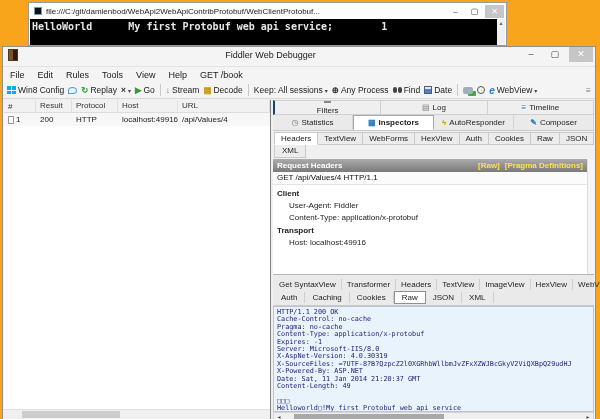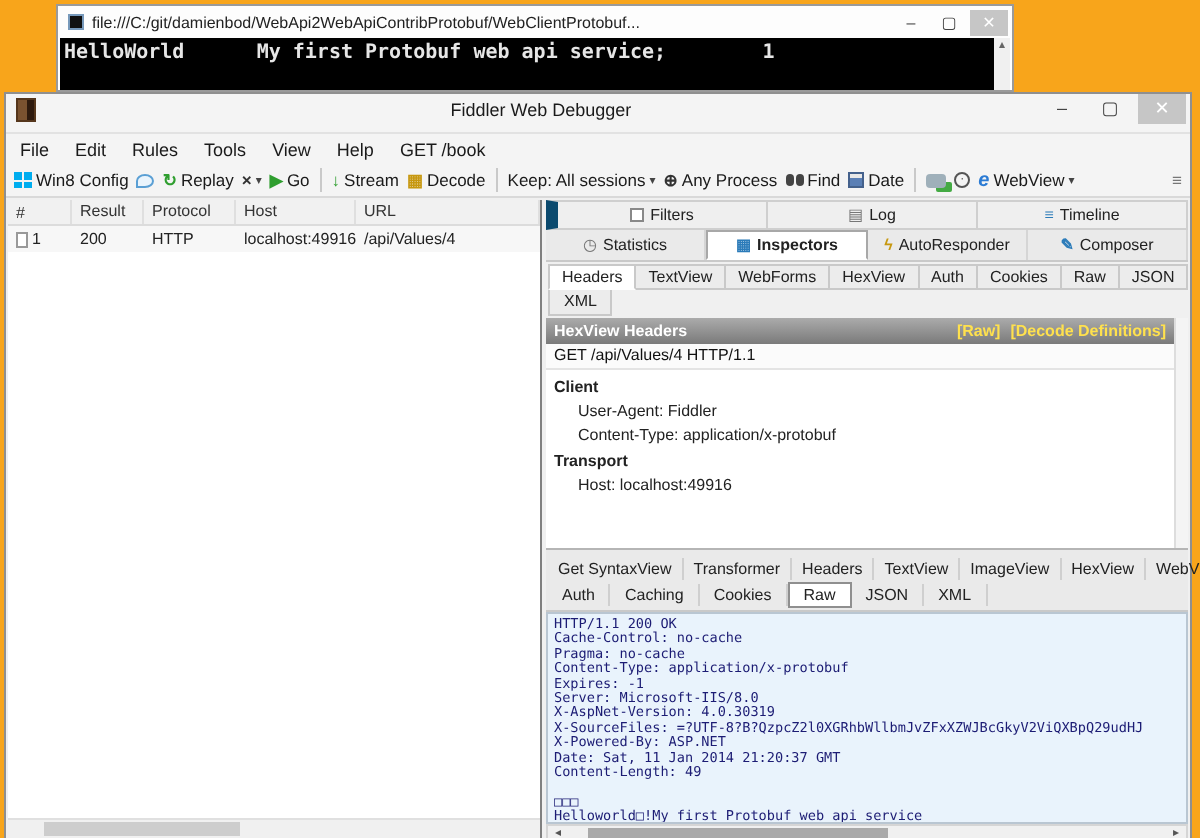--- a/index.html
+++ b/index.html
@@ -70,21 +70,21 @@
   .row-doc-ic { width: 6px; height: 8px; background: #fff; border: 1px solid #999; flex: none; }
   .sess-hscroll { position: absolute; left: 0; right: 0; bottom: 0; height: 10px; background: #f0f0f0; border-top: 1px solid #e0e0e0; }
   .sess-hthumb { position: absolute; left: 18px; width: 98px; top: 1px; bottom: 1px; background: #cdcdcd; }
 
   .insp-panel { position: absolute; left: 269px; right: 0; top: 0; bottom: 0; background: #f0f0f0; }
 
   
   .strip1 { display: flex; height: 15px; }
   .strip1 .seg { flex: 1; display: flex; align-items: center; justify-content: center; gap: 3px;
                  font-size: 8px; color: #222; background: #efefef; border: 1px solid #cfcfcf; border-left: none; }
-  .strip1 .seg:first-child { border-left: 6px solid #0c4a6e; }
+  .strip1 .seg:first-child { border-left: 2px solid #0c4a6e; flex-direction: column; }
   .chk-ic { width: 7px; height: 7px; background: #fff; border: 1px solid #888; }
   .ic8 { font-size: 8px; line-height: 8px; }
   .ic-blue { color: #2b7bb9; font-weight: bold; }
   .ic-gray { color: #777; }
   .ic-gold { color: #c79810; font-weight: bold; }
 
   .strip2 { display: flex; height: 16px; background: #eaeaea; border-bottom: 1px solid #c9c9c9; }
   .strip2 .tab { flex: 1; display: flex; align-items: center; justify-content: center; gap: 3px;
                  font-size: 8px; color: #222; border-right: 1px solid #d5d5d5; }
   .strip2 .tab.sel { background: #fff; border: 1px solid #a8a8a8; border-bottom: 1px solid #fff; font-weight: bold; }
@@ -298,24 +298,24 @@
         <span class="tab">Raw</span>
         <span class="tab">JSON</span>
       </div>
       <div class="strip4">
         <span class="tab">XML</span>
       </div>
 
       <div class="req-body-bg"></div>
 
       <div class="req-bar">
-        <span>HexView Headers</span>
+        <span>Request Headers</span>
         <span class="grow"></span>
         <span class="req-link">[Raw]</span>
-        <span class="req-link">[Decode Definitions]</span>
+        <span class="req-link">[Pragma Definitions]</span>
       </div>
       <div class="req-line">GET /api/Values/4 HTTP/1.1</div>
       <div class="req-tree">
         <div class="req-group">Client</div>
         <div class="req-item">User-Agent: Fiddler</div>
         <div class="req-item">Content-Type: application/x-protobuf</div>
         <div class="req-group">Transport</div>
         <div class="req-item">Host: localhost:49916</div>
       </div>
       <div class="req-vscroll"></div>

